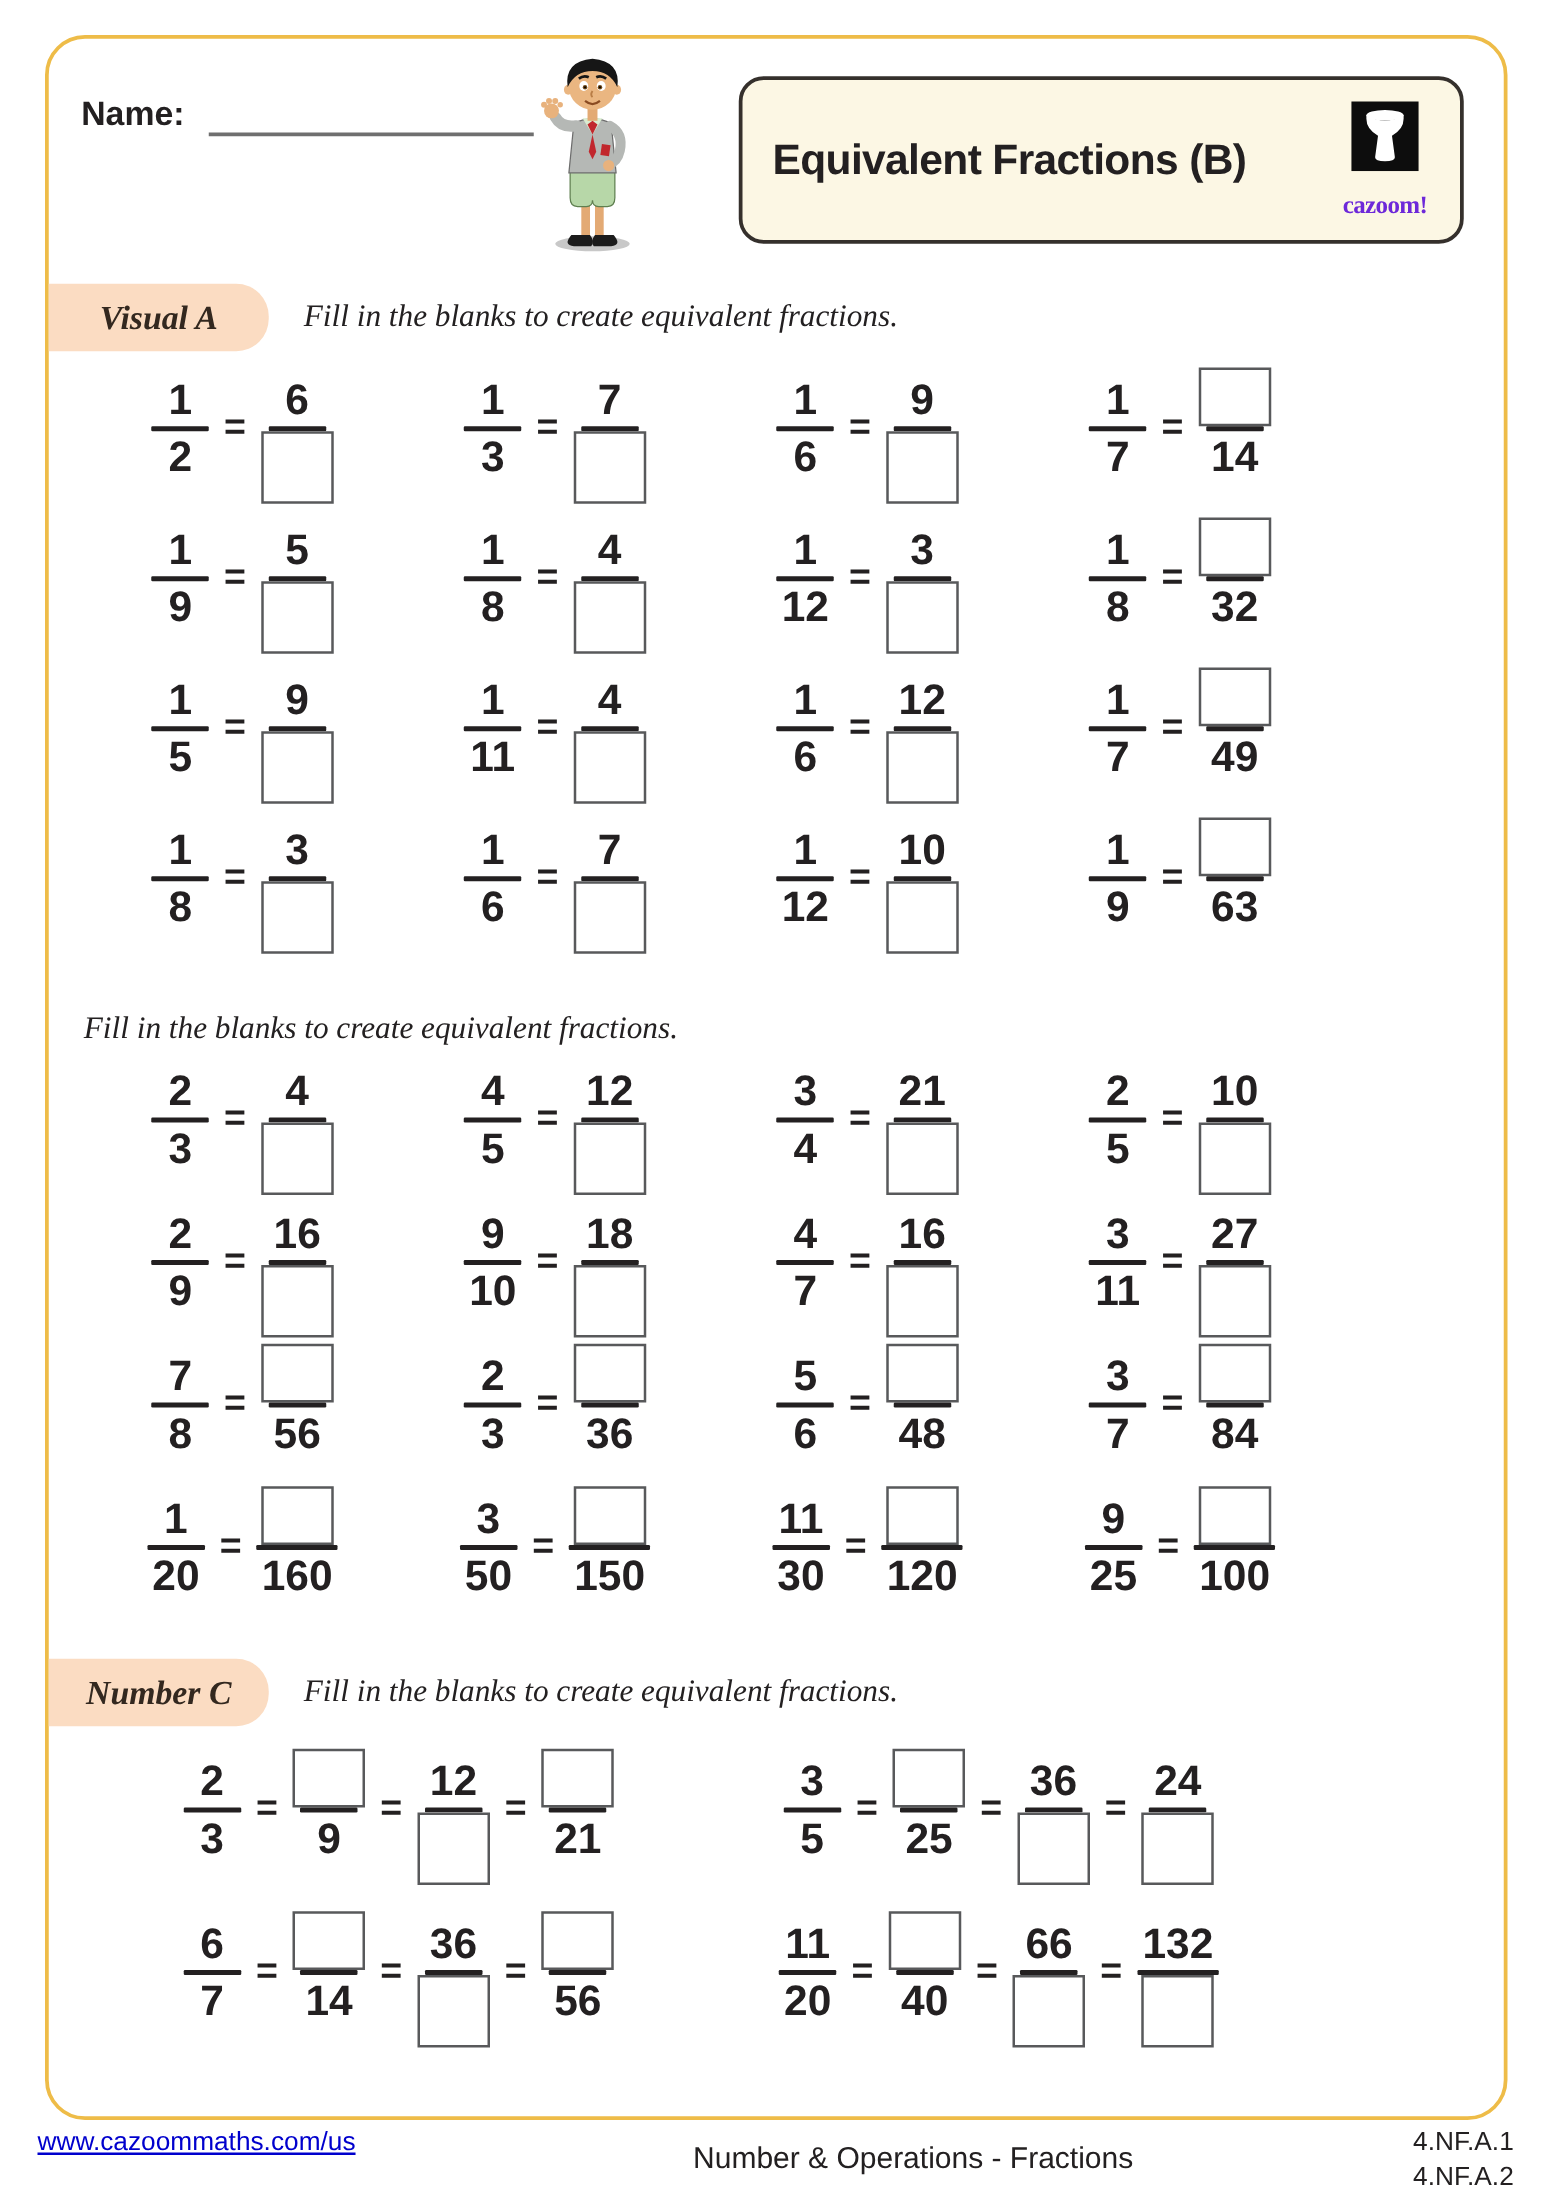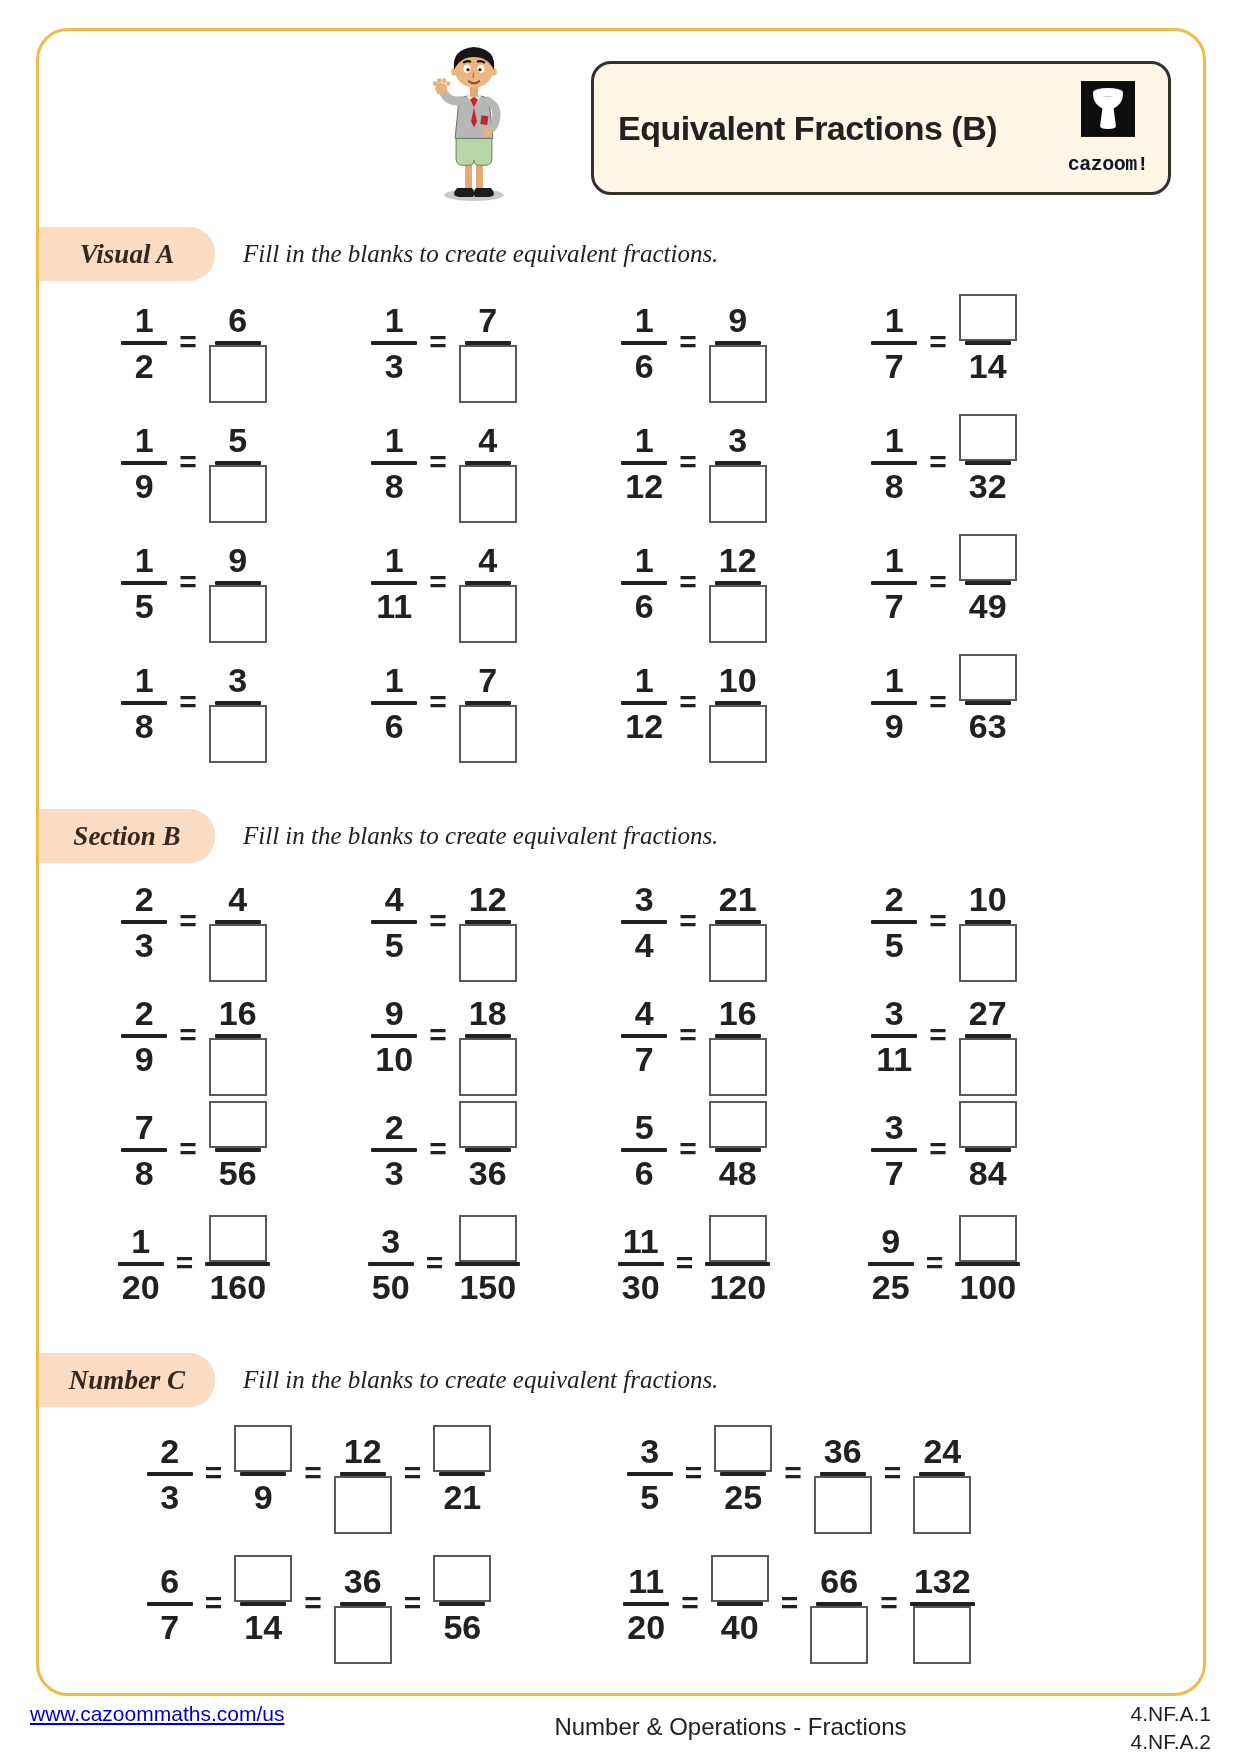--- a/index.html
+++ b/index.html
@@ -21,21 +21,21 @@
   .ndline.date { border-bottom-color: #4e4e4e; width: 268px; }
   .boy { position: absolute; left: 382px; top: 8px; width: 106px; height: 164px; }
   .titlebox {
     position: absolute; left: 552px; top: 30px; width: 580px; height: 134px;
     background: #fcf7e4; border: 3px solid #35302c; border-radius: 20px;
     display: flex; align-items: center;
   }
   .wtitle { flex: 1; font-size: 34px; font-weight: bold; letter-spacing: -0.5px; padding-left: 24px; }
   .logo { width: 104px; display: flex; flex-direction: column; align-items: center; margin-right: 8px; }
   .logo svg { width: 54px; height: 56px; }
-  .logo-text { font-family: Liberation Mono, monospace; font-weight: bold; font-size: 20px; color: #0f172a; letter-spacing: -0.5px; margin-top: 16px; }
+  .logo-text { font-family: Liberation Serif, serif; font-weight: bold; font-size: 20px; color: #6d28d9; letter-spacing: -0.5px; margin-top: 16px; }
   
   .sechead { display: flex; align-items: center; }
   .pill {
     width: 176px; height: 54px; background: #fbdcc2; border-radius: 0 26px 26px 0;
     display: flex; align-items: center; justify-content: center;
     font-family: "Liberation Serif", serif; font-style: italic; font-weight: bold;
     font-size: 27px; color: #33281f;
   }
   .instr { margin-left: 28px; font-family: "Liberation Serif", serif; font-style: italic; font-size: 25px; }
   .wsec.sa .sechead { margin-top: 24px; }
@@ -67,20 +67,24 @@
   .f-center { flex: 1; text-align: center; font-size: 24px; padding-top: 13px; }
   .f-right { width: 120px; text-align: right; font-size: 21px; line-height: 1.35; }
 </style>
 </head>
 <body>
 
 <div class="sheet">
 
   <div class="hdr">
     <div class="namedate">
+      <div class="ndrow">
+        <span class="ndlabel">Name:</span>
+        <span class="ndline"></span>
+      </div>
     </div>
 
     <svg class="boy" viewBox="0 0 100 165">
       <ellipse cx="50" cy="157" rx="30" ry="6" fill="#c8c8c8"></ellipse>
       <rect x="41" y="122" width="7" height="30" fill="#e3aa74"></rect>
       <rect x="52" y="122" width="7" height="30" fill="#e3aa74"></rect>
       <path d="M33,150 q-7,8 2,9 l14,0 q3,-4 -1,-9 z" fill="#1c1c1c"></path>
       <path d="M67,150 q7,8 -2,9 l-14,0 q-3,-4 1,-9 z" fill="#1c1c1c"></path>
       <path d="M32,98 h36 v22 q0,7 -6,7 h-7 q-5,0 -5,-5 q0,5 -5,5 h-7 q-6,0 -6,-7 z" fill="#b7d7a8" stroke="#5f7f50" stroke-width="1"></path>
       <path d="M35,60 q15,-7 30,0 l4,40 h-38 z" fill="#b5b8b5" stroke="#6d6d6d" stroke-width="1"></path>
@@ -468,21 +472,20 @@
               <span class="fbar" style="width: 46px;"></span>
               <span class="fpart bot">
                 <span class="fnum">63</span>
               </span>
             </span>
           </div>
         </div>
       </section>
       <section class="wsec sb">
         <div class="sechead">
-          <div class="pill">Section B</div>
           <div class="instr">Fill in the blanks to create equivalent fractions.</div>
         </div>
         <div class="grid cols4">
           <div class="prob">
             <span class="frac">
               <span class="fpart top">
                 <span class="fnum">2</span>
               </span>
               <span class="fbar" style="width: 46px;"></span>
               <span class="fpart bot">

